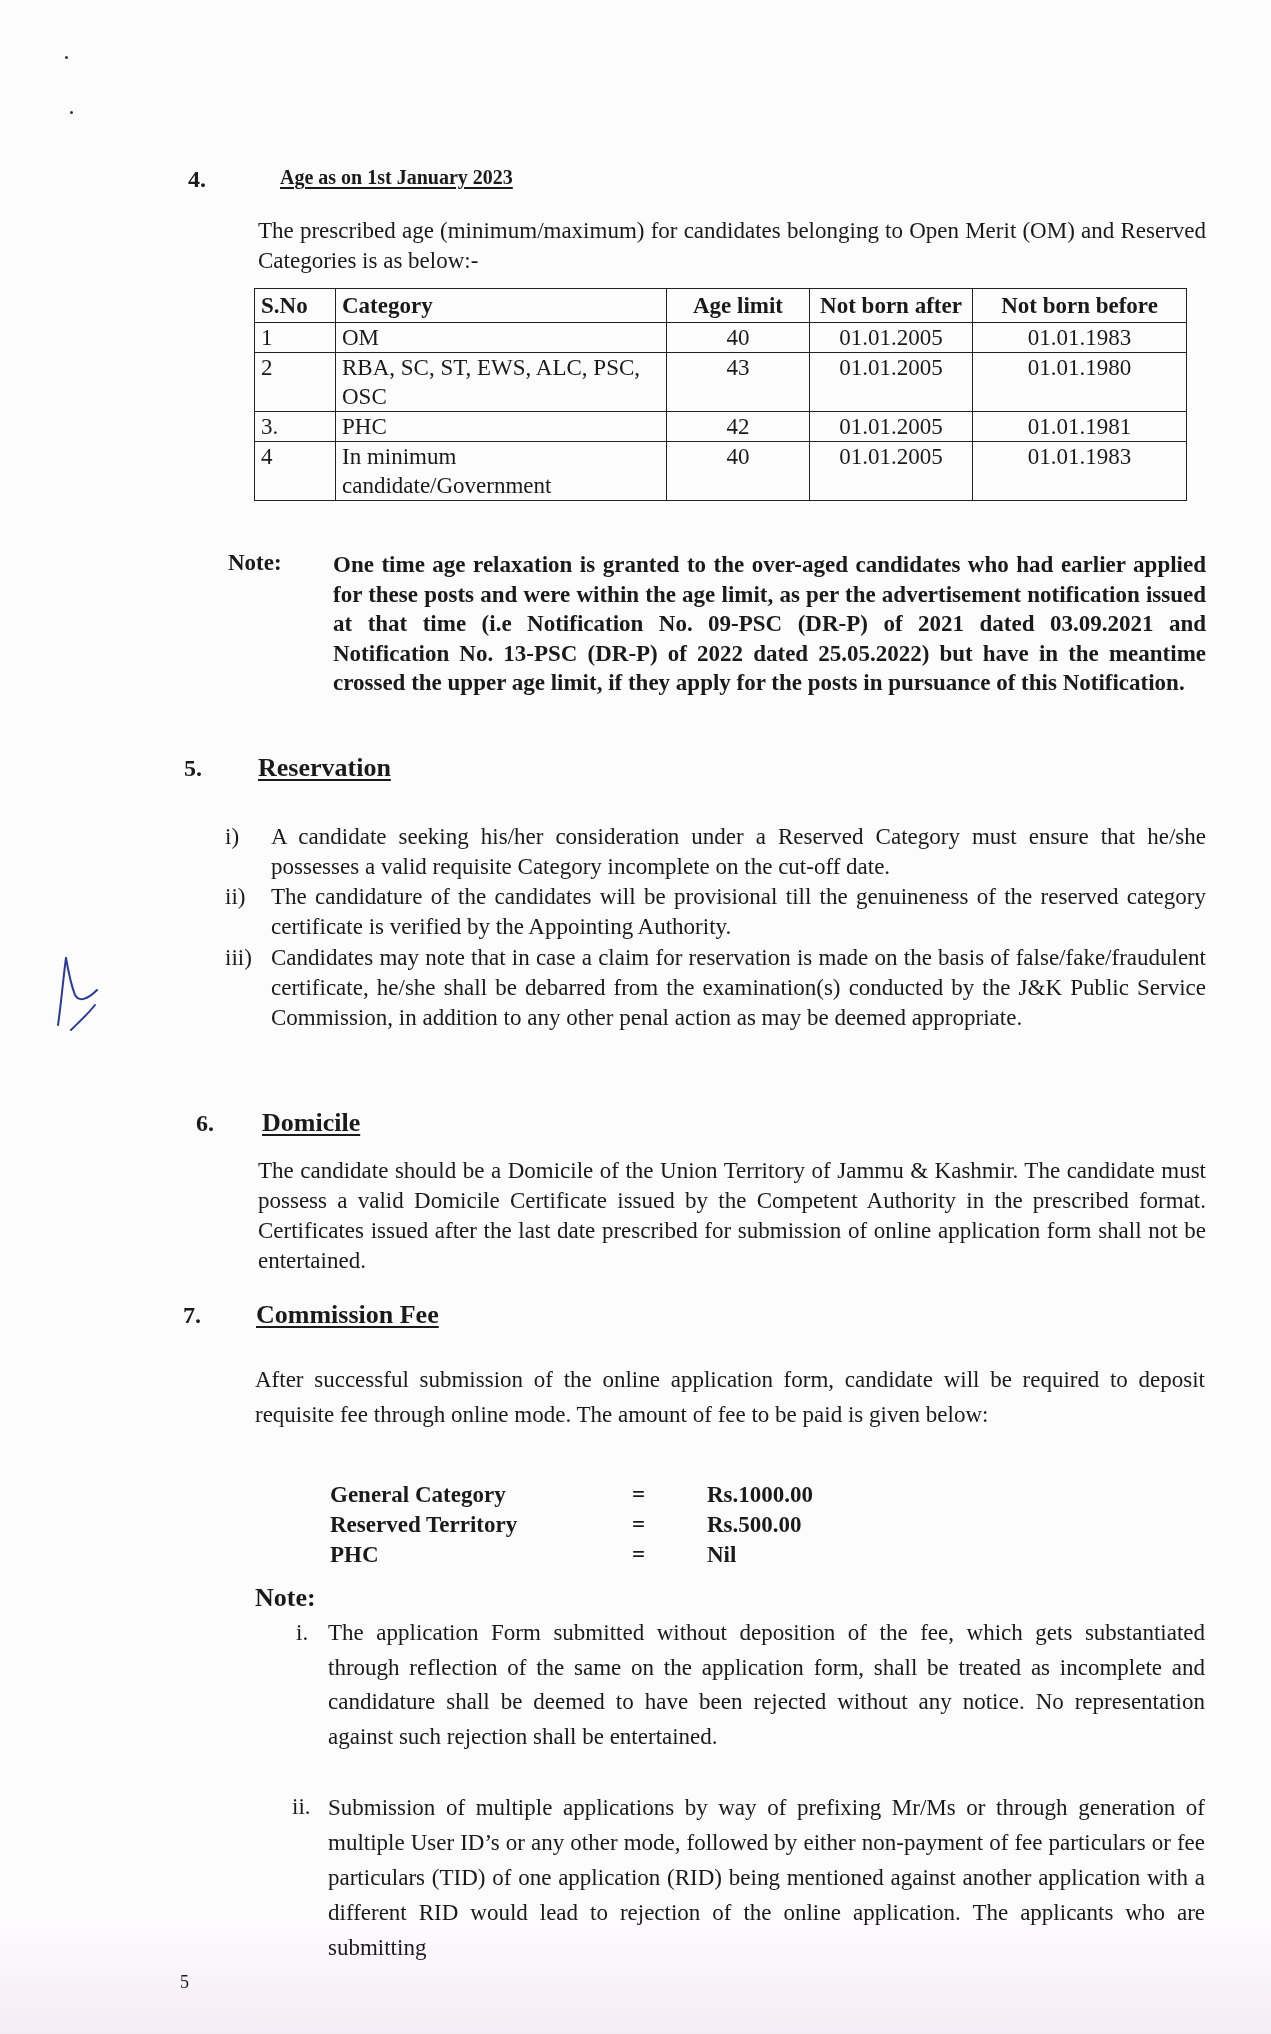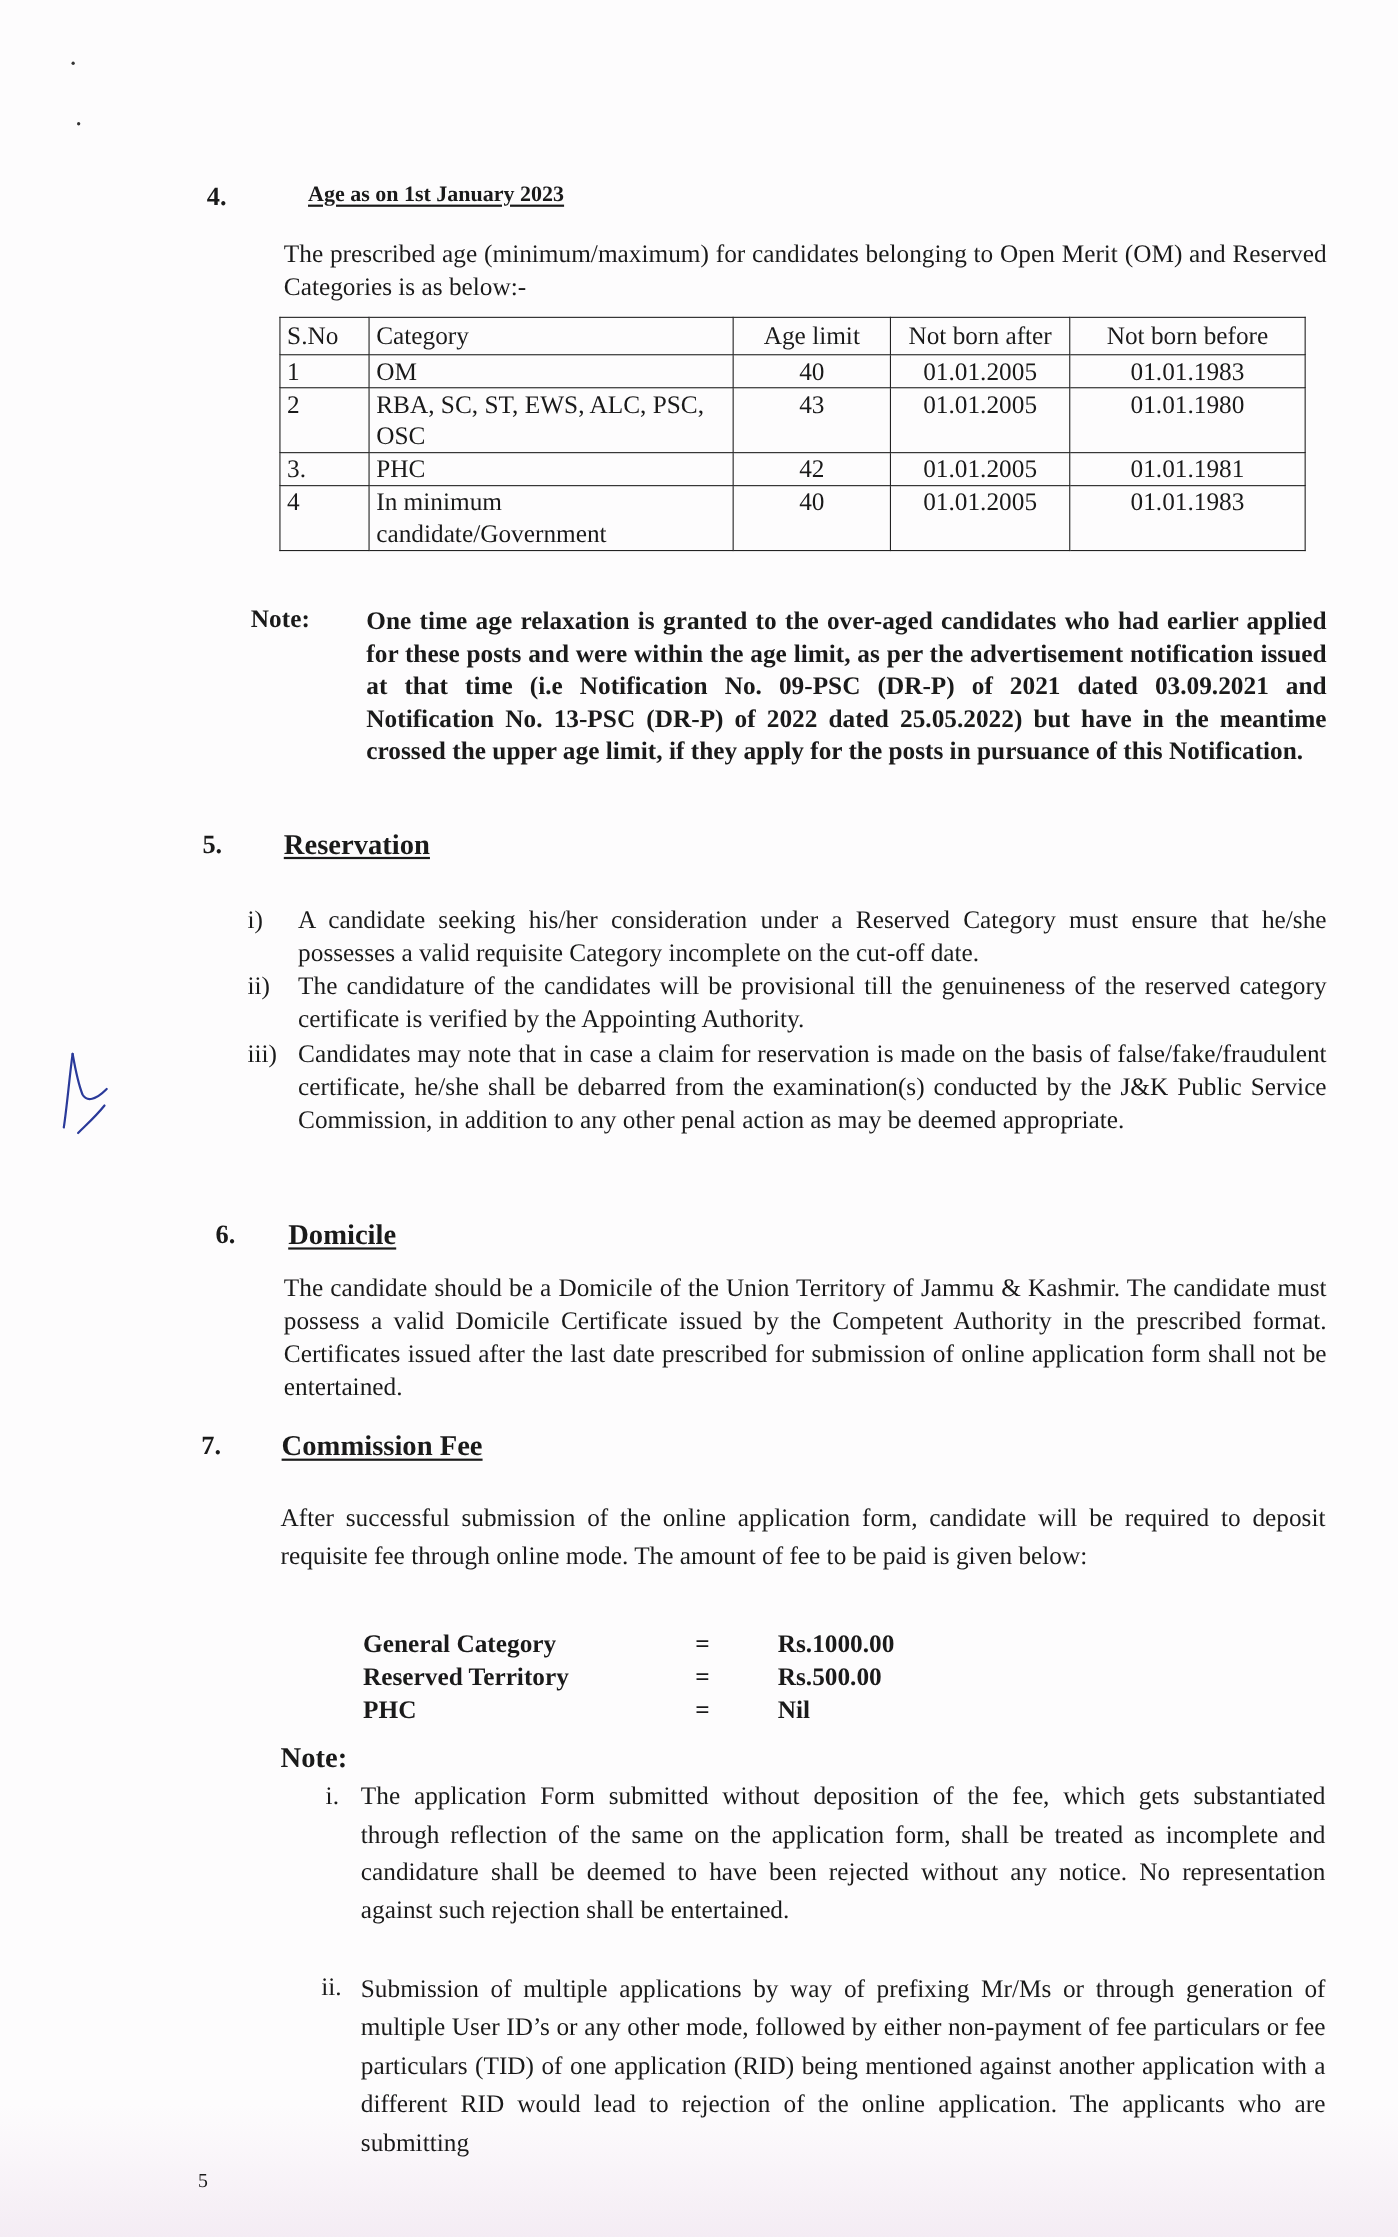--- a/index.html
+++ b/index.html
@@ -19,21 +19,21 @@
   .body-text { font-size: 23px; line-height: 30px; text-align: justify; }
   .list-item { position: absolute; font-size: 23px; line-height: 30px; text-align: justify; }
   .list-marker { position: absolute; font-size: 23px; line-height: 30px; }
   table.age-table {
     position: absolute; left: 254px; top: 288px; width: 933px;
     border-collapse: collapse; font-size: 23px;
   }
   table.age-table th, table.age-table td {
     border: 1.5px solid #222; padding: 0 6px; vertical-align: top; line-height: 29px;
   }
-  table.age-table th { font-weight: normal; text-align: left; padding-top: 2px; padding-bottom: 2px; }
+  table.age-table th { font-weight: bold; text-align: left; padding-top: 2px; padding-bottom: 2px; }
   table.age-table th.center, table.age-table td.center { text-align: center; margin-left: 47px; }
   .note-label { font-weight: bold; font-size: 23px; }
   .note-text { font-weight: bold; font-size: 23px; line-height: 29.5px; text-align: justify; }
   .fee-row { position: absolute; font-weight: bold; font-size: 23px; line-height: 30px; }
   .page-number { font-size: 18px; }
   .speck { position: absolute; width: 3px; height: 3px; background: #333; border-radius: 50%; }
 </style>
 </head>
 <body>
 

